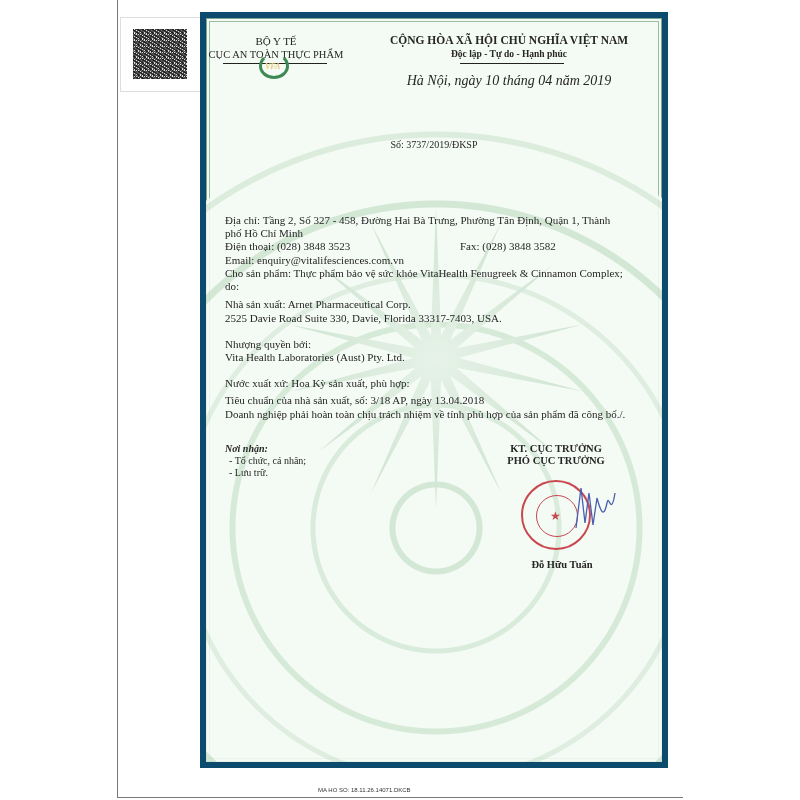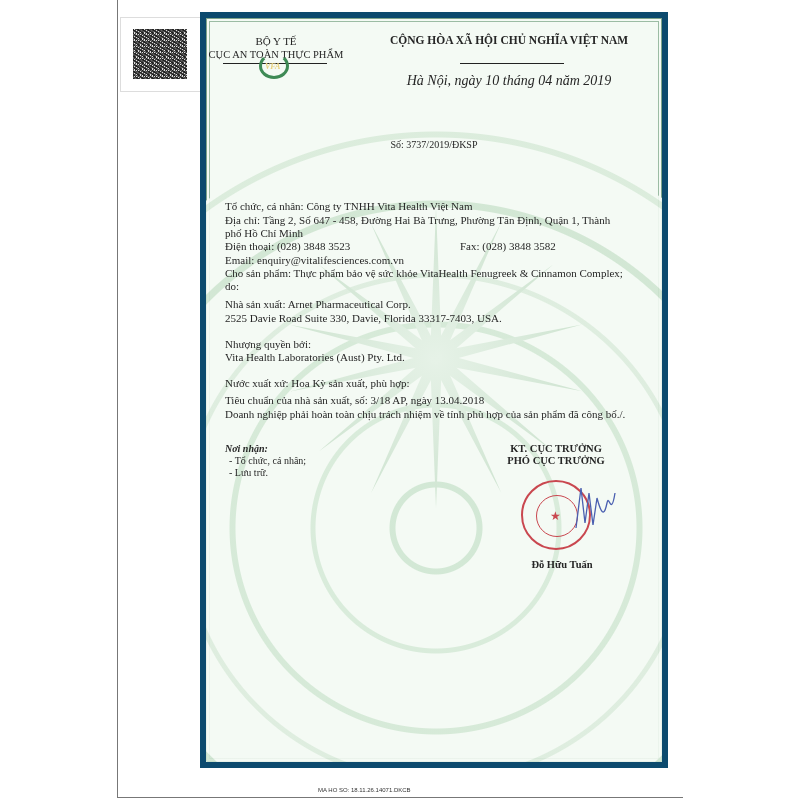--- a/index.html
+++ b/index.html
@@ -74,27 +74,27 @@
       <div class="ray" style="transform:rotate(334.2deg)"></div>
     </div>
 
     <div class="txt center" style="left:10px; top:17px; width:120px;">BỘ Y TẾ</div>
     <div class="txt center" style="left:0px; top:30px; width:140px; font-size:10.5px;">CỤC AN TOÀN THỰC PHẨM</div>
     <div class="underline-bar" style="left:17px; top:45px; width:104px;"></div>
     <div class="vfa-logo"></div>
     <div class="vfa-text">VFA</div>
 
     <div class="txt b center" style="left:145px; top:16px; width:316px; font-size:11.5px;">CỘNG HÒA XÃ HỘI CHỦ NGHĨA VIỆT NAM</div>
+    <div class="txt b center" style="left:145px; top:30px; width:316px; font-size:9.5px;">Độc lập - Tự do - Hạnh phúc</div>
     <div class="underline-bar" style="left:254px; top:45px; width:104px;"></div>
     <div class="txt i center" style="left:145px; top:56px; width:316px; font-size:14px;">Hà Nội, ngày 10 tháng 04 năm 2019</div>
 
     <div class="txt center" style="left:0; top:120px; width:456px; font-size:10px;">Số: 3737/2019/ĐKSP</div>
 
-    <div class="txt" style="left:19px; top:182px;">Tổ chức, cá nhân: Công ty TNHH Vita Health Việt Nam</div>
-    <div class="txt" style="left:19px; top:196px;">Địa chỉ: Tầng 2, Số 647 - 458, Đường Hai Bà Trưng, Phường Tân Định, Quận 1, Thành</div>
+    <div class="txt" style="left:19px; top:196px;">Địa chỉ: Tầng 2, Số 327 - 458, Đường Hai Bà Trưng, Phường Tân Định, Quận 1, Thành</div>
     <div class="txt" style="left:19px; top:209px;">phố Hồ Chí Minh</div>
     <div class="txt" style="left:19px; top:222px;">Điện thoại: (028) 3848 3523</div>
     <div class="txt" style="left:254px; top:222px;">Fax: (028) 3848 3582</div>
     <div class="txt" style="left:19px; top:236px;">Email: enquiry@vitalifesciences.com.vn</div>
     <div class="txt" style="left:19px; top:249px;">Cho sản phẩm: Thực phẩm bảo vệ sức khỏe VitaHealth Fenugreek &amp; Cinnamon Complex;</div>
     <div class="txt" style="left:19px; top:262px;">do:</div>
     <div class="txt" style="left:19px; top:280px;">Nhà sản xuất: Arnet Pharmaceutical Corp.</div>
     <div class="txt" style="left:19px; top:294px;">2525 Davie Road Suite 330, Davie, Florida 33317-7403, USA.</div>
     <div class="txt" style="left:19px; top:320px;">Nhượng quyền bởi:</div>
     <div class="txt" style="left:19px; top:333px;">Vita Health Laboratories (Aust) Pty. Ltd.</div>

